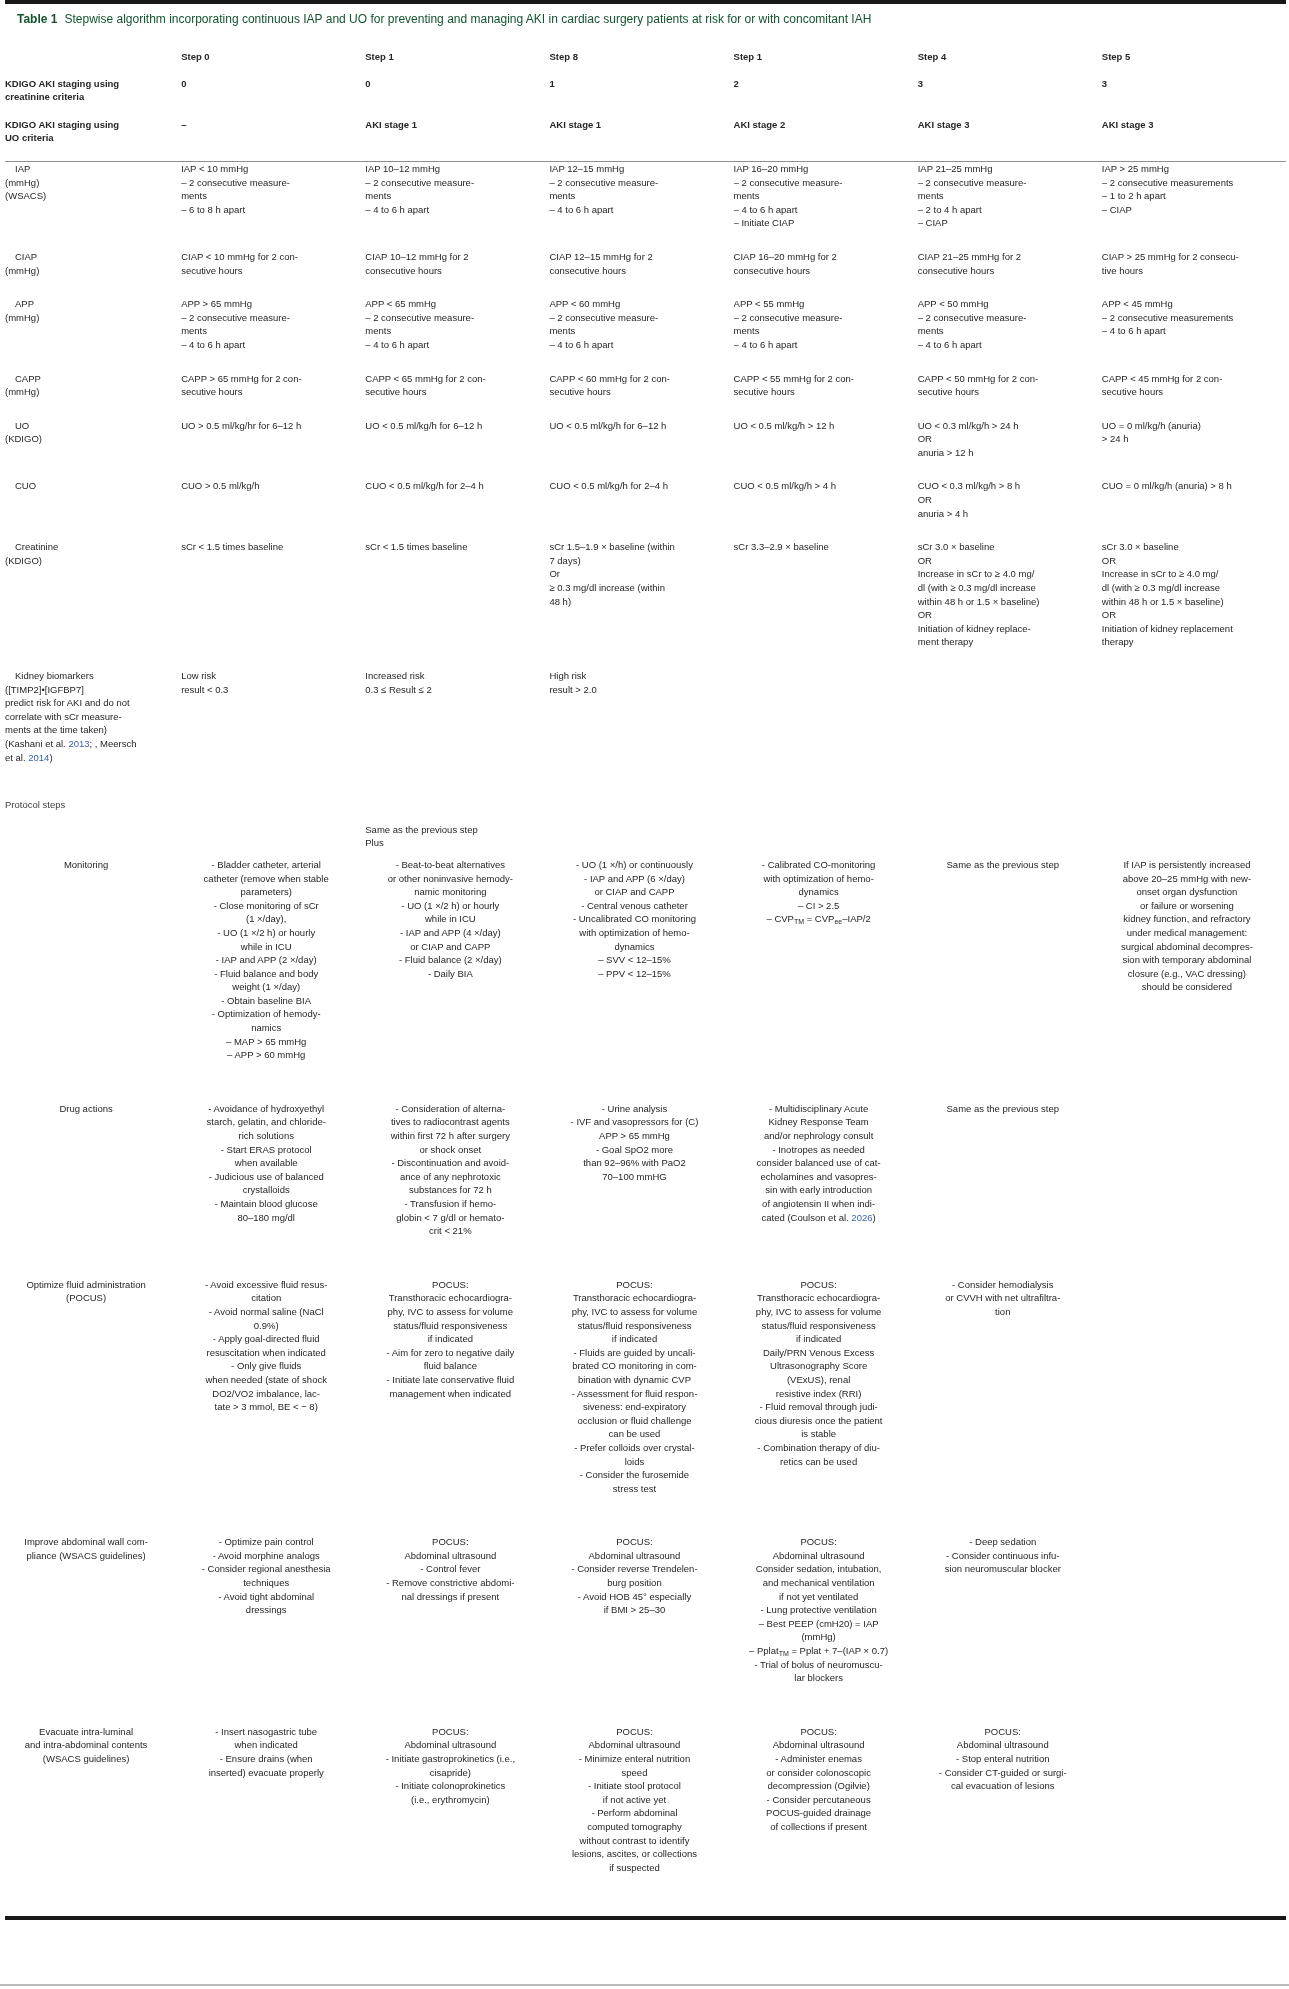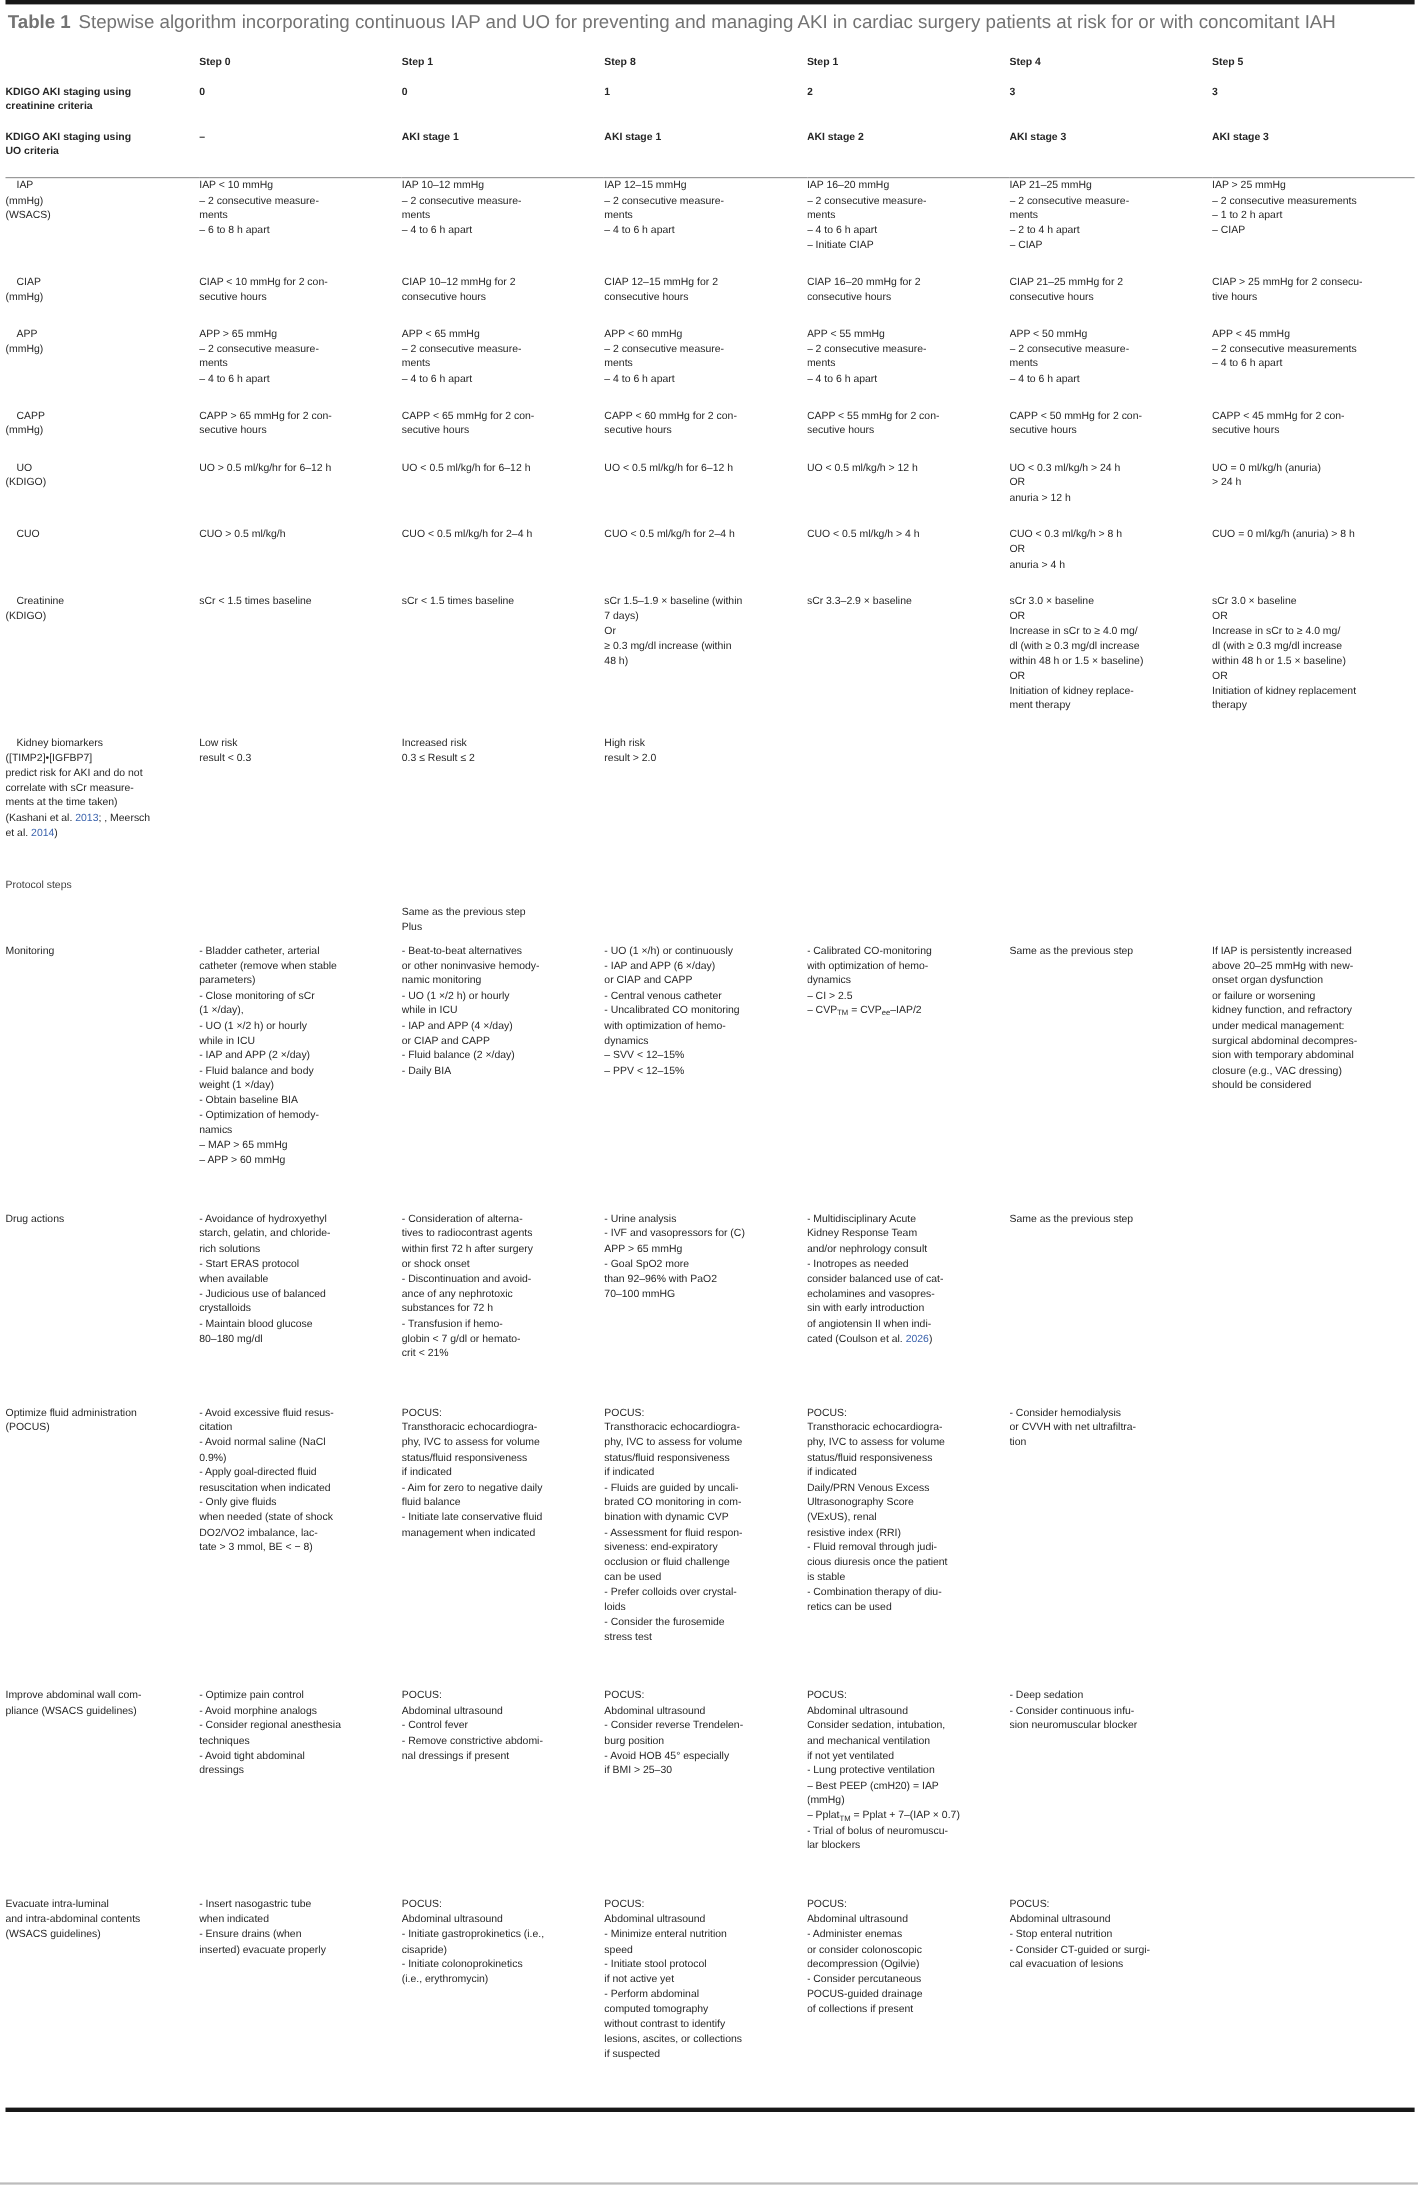--- a/index.html
+++ b/index.html
@@ -7,21 +7,21 @@
     position:relative;
     width:1289px;
     min-height:1989px;
     box-sizing:border-box;
     background:#ffffff;
     padding:0 3px 30px 5px;
     font-family:"Liberation Sans","DejaVu Sans",sans-serif;
     color:#262626;
   }
   .top-rule{height:4px;background:#181818;margin:0 0 7px 0;}
-  .caption{font-size:17px;line-height:17px;color:#737373;margin:2px 0 6px 2px;}
+  .caption{font-size:12px;line-height:17px;color:#14532d;margin:2px 0 6px 12px;}
   .caption-label{font-weight:bold;margin-right:7px;}
   table.tbl{
     border-collapse:collapse;
     table-layout:fixed;
     width:1281px;
     font-size:9.5px;
     line-height:13.6px;
   }
   col.c-label{width:176px;}
   col.c-step{width:184px;}
@@ -30,21 +30,21 @@
     text-align:left;
     font-weight:normal;
     padding:0 14px 0 0;
     overflow:hidden;
   }
   thead th{font-weight:bold;padding-top:16px;padding-bottom:4px;}
   tr.hdr td{font-weight:bold;padding-top:9px;padding-bottom:5px;}
   tr.hdr.last td{border-bottom:1px solid #8f8f8f;padding-bottom:16px;}
   tr.section td{color:#3f3f3f;padding-top:14px;padding-bottom:11px;}
   tr.staging td{padding-bottom:20px;}
-  tr.protocol td{padding-bottom:40px;}
+  tr.protocol td{padding-bottom:40px;text-align:center;}
   tr.subrow td{padding-bottom:8px;}
   td.label.indent{text-indent:10px;}
   .cite{color:var(--link,#3b63ad);}
   sub{font-size:7px;line-height:0;vertical-align:-2px;}
   .bottom-rule{height:4px;background:#181818;width:1281px;margin-top:2px;}
   .edge-hairline{position:absolute;left:0;bottom:3px;width:1289px;height:2px;background:#bcbcbc;}
 </style>
 </head>
 <body>
 

